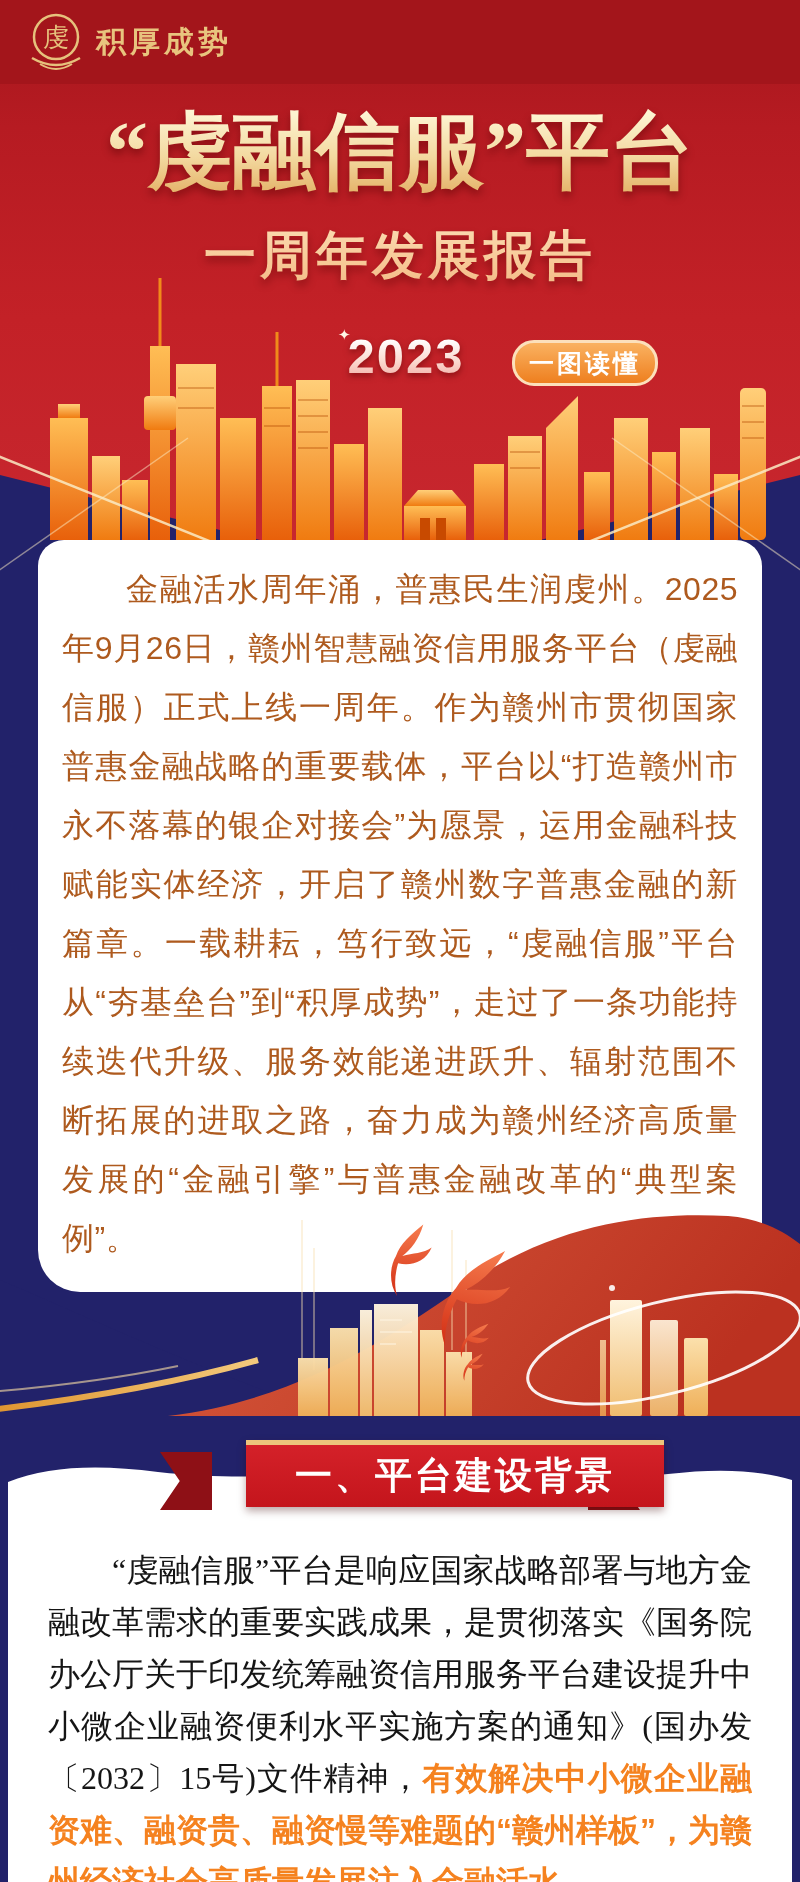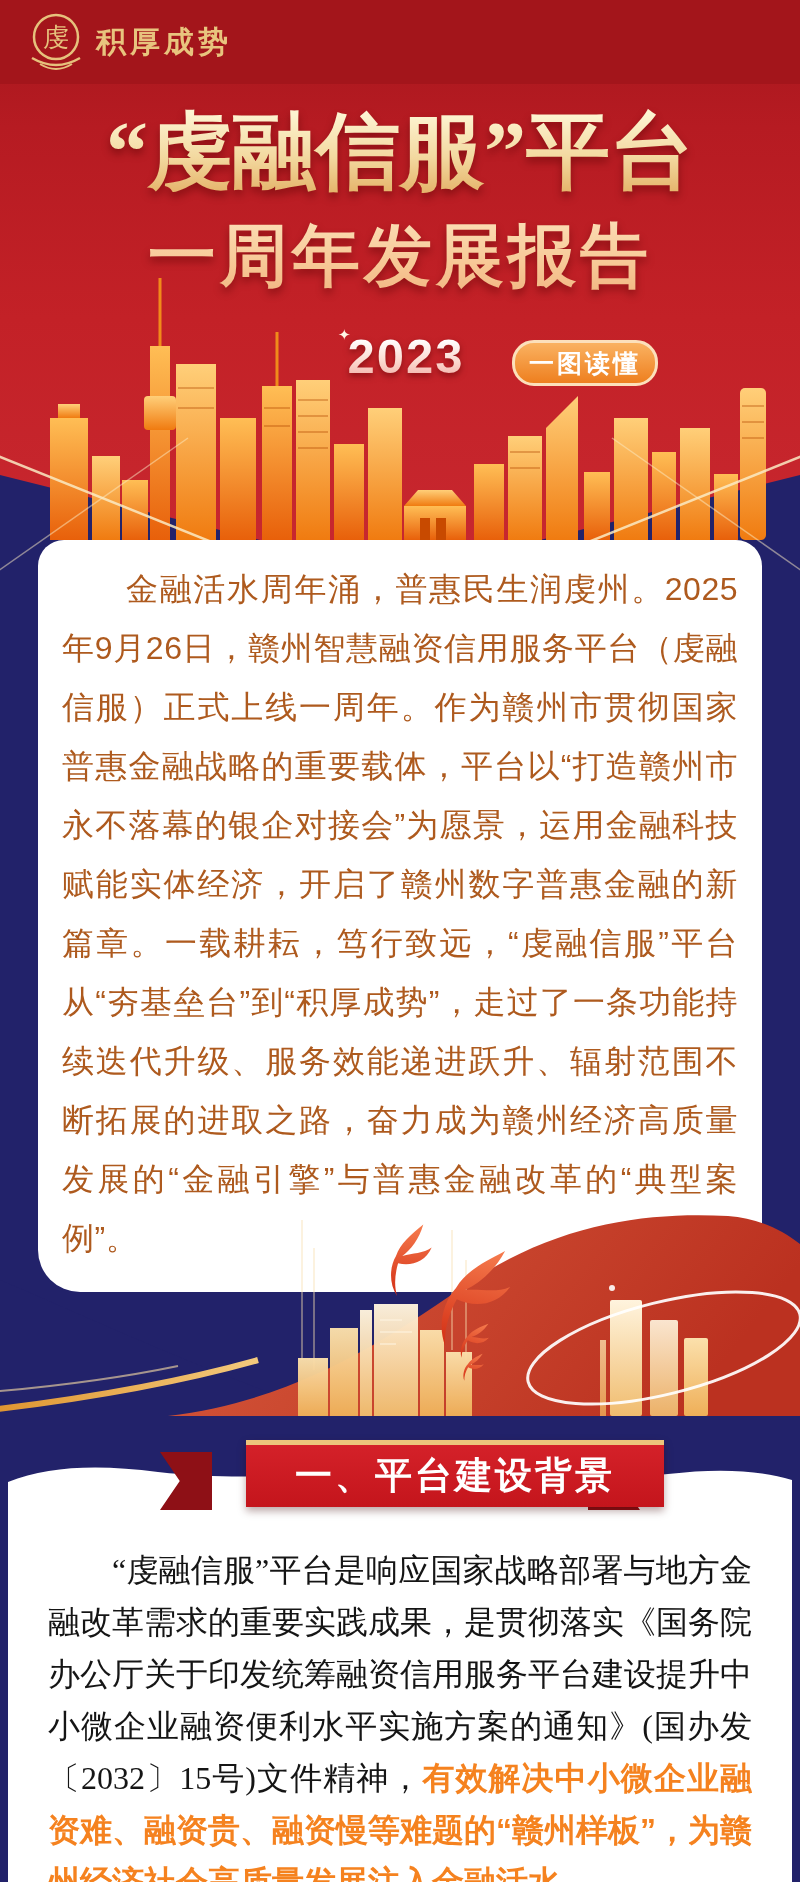--- a/index.html
+++ b/index.html
@@ -18,21 +18,21 @@
   .brand{margin-left:10px;font-family:"Liberation Serif",serif;font-weight:bold;
          font-size:30px;letter-spacing:4px;color:#E8C47E;}
 
   
   .title1{left:0;top:104px;width:800px;z-index:3;text-align:center;
     font-family:"Liberation Serif",serif;font-weight:bold;font-size:84px;line-height:96px;
     background:linear-gradient(180deg,#FDF4D2 10%,#F3D9A0 55%,#E2AC60 100%);
     -webkit-background-clip:text;background-clip:text;color:transparent;
     text-shadow:0 0 0 transparent;filter:drop-shadow(0 5px 4px rgba(80,0,0,.45));}
   .title2{left:0;top:210px;width:800px;z-index:3;text-align:center;
-    font-family:"Liberation Serif",serif;font-weight:bold;font-size:68px;line-height:92px;letter-spacing:4px;
+    font-family:"Liberation Serif",serif;font-weight:bold;font-size:52px;line-height:92px;letter-spacing:4px;
     background:linear-gradient(180deg,#FCE2BB 0%,#F7C795 60%,#F0B27E 100%);
     -webkit-background-clip:text;background-clip:text;color:transparent;
     filter:drop-shadow(0 5px 4px rgba(80,0,0,.45));}
   .year{left:336px;top:328px;width:140px;z-index:3;text-align:center;
     font-weight:bold;font-size:49px;letter-spacing:2px;
     background:linear-gradient(180deg,#FFFFFF 20%,#FBD9CF 60%,#EFA29B 100%);
     -webkit-background-clip:text;background-clip:text;color:transparent;
     filter:drop-shadow(0 3px 3px rgba(80,0,0,.5));}
   .sparkle{left:338px;top:326px;z-index:4;color:#FFF7E6;font-size:15px;}
   .badge{left:512px;top:340px;width:140px;height:40px;z-index:3;border-radius:22px;

